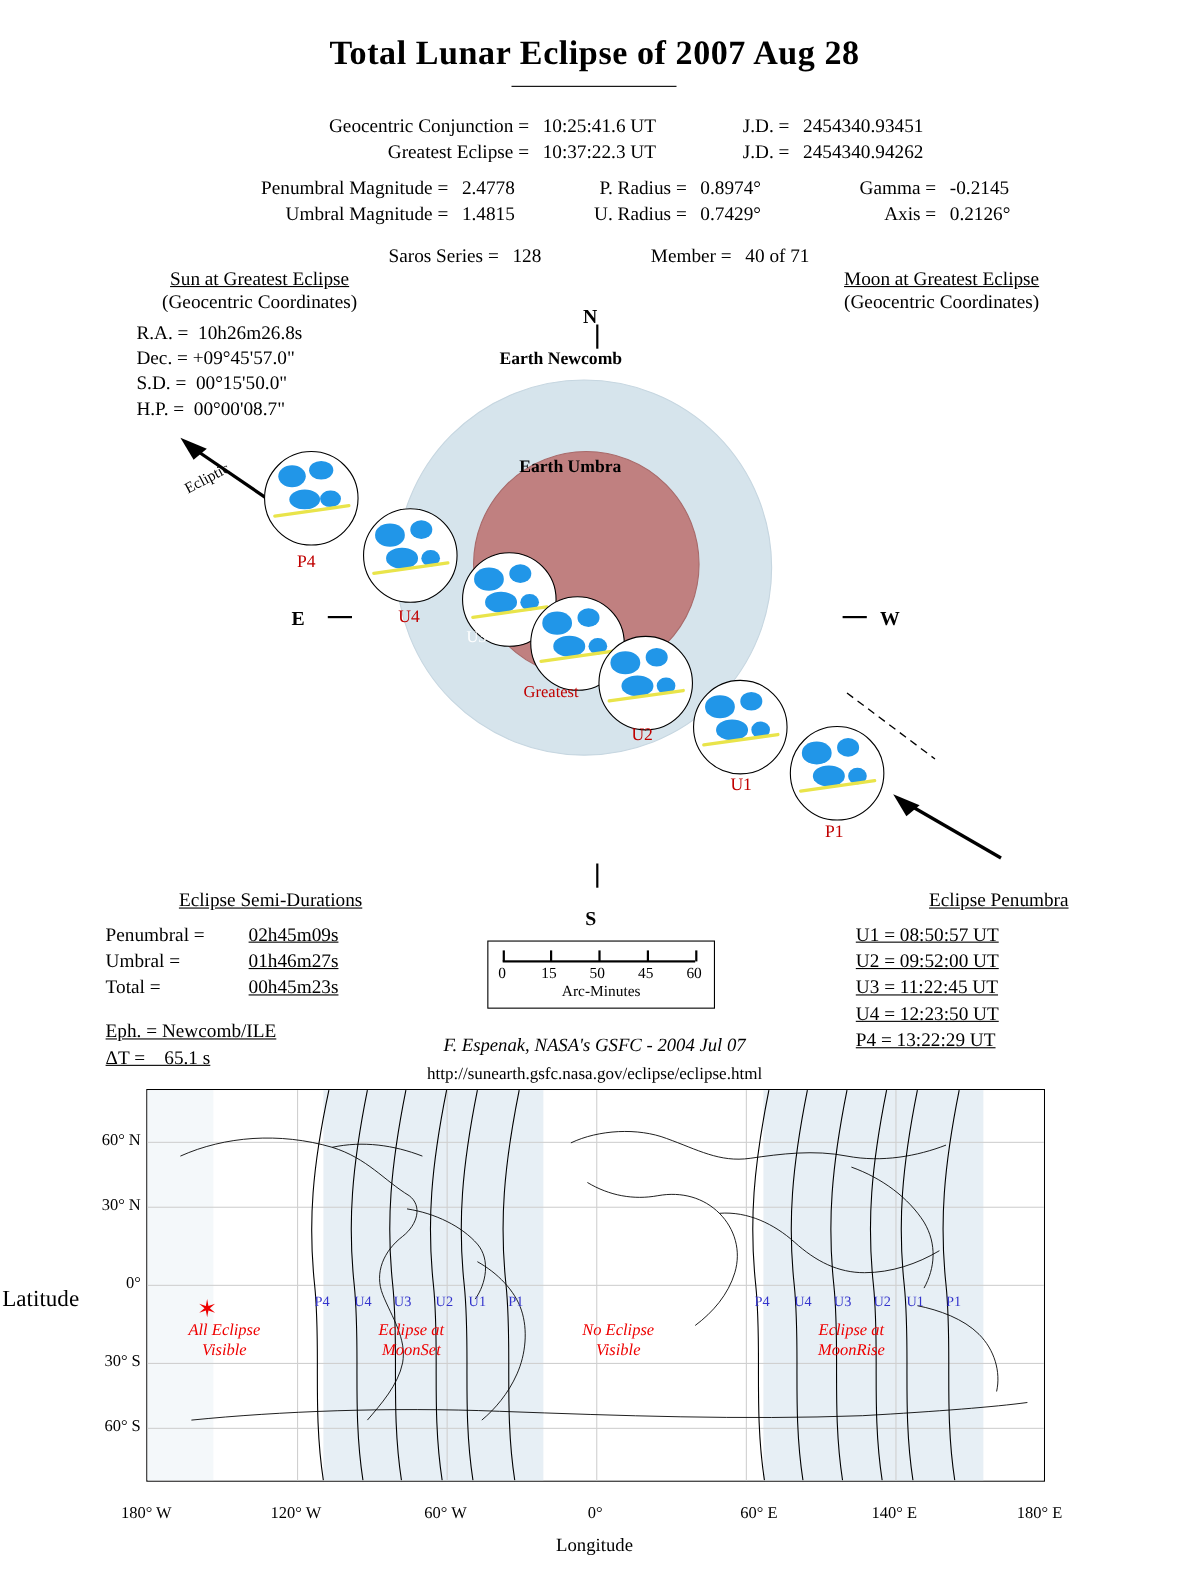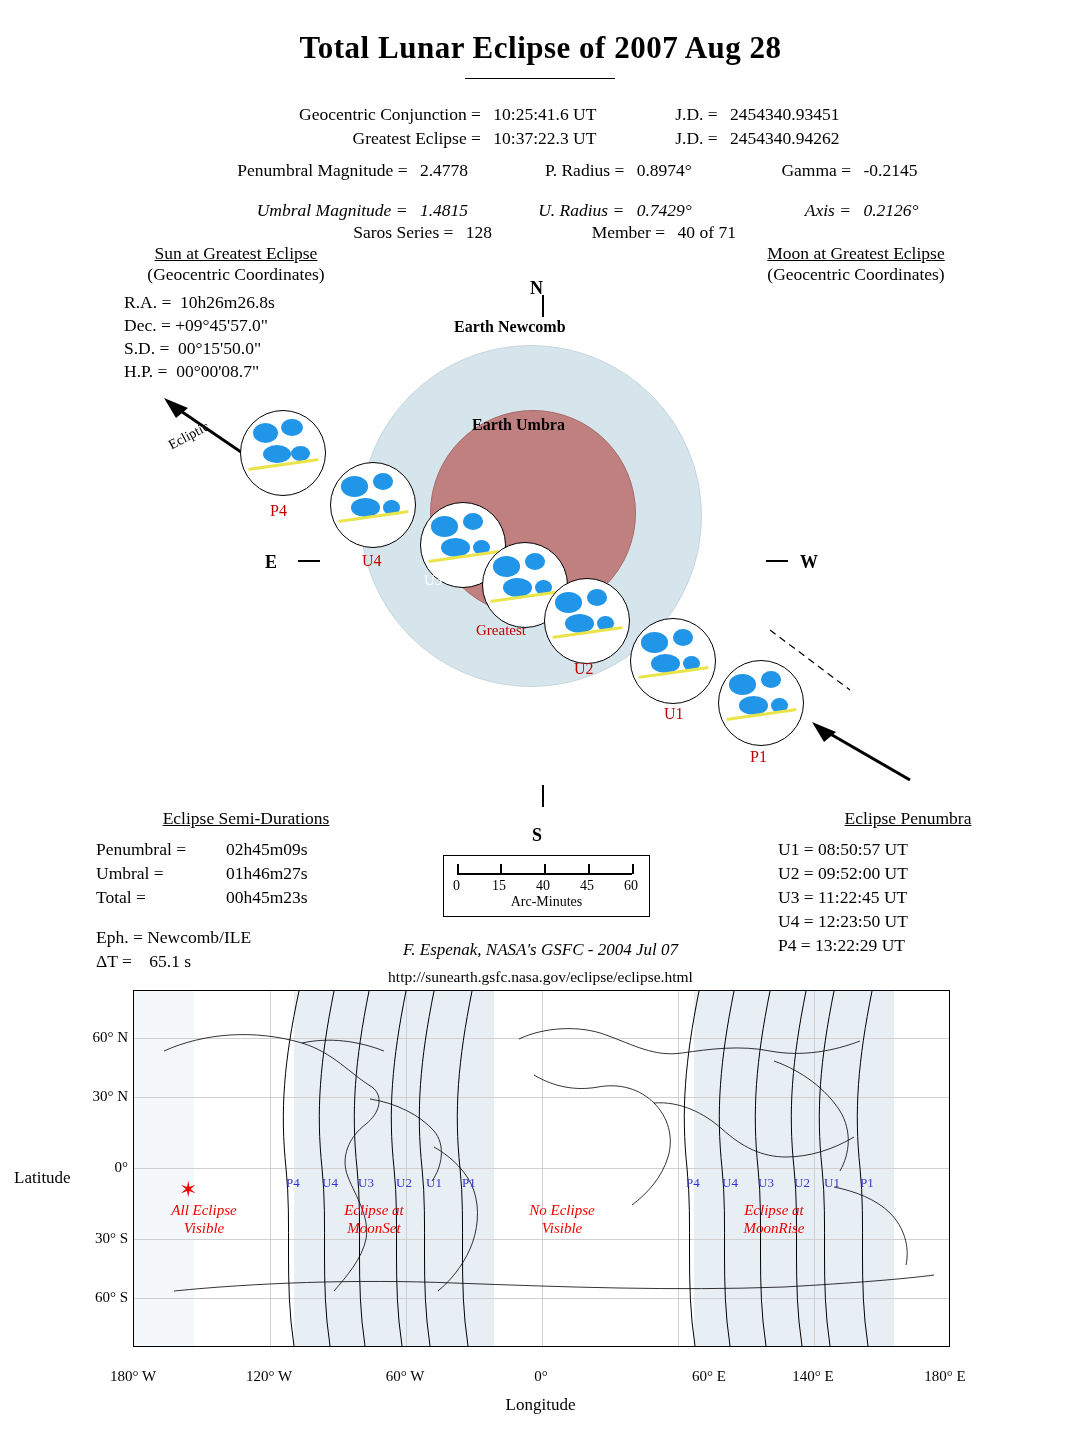--- a/index.html
+++ b/index.html
@@ -15,21 +15,21 @@
   }
   #title-rule{top:78px;left:465px;width:150px;height:1px;background:#000;}
 
   .ctr{text-align:center;}
   .hdr-line{width:1081px;left:0;font-size:17.5px;}
 
   
   #hdr1{top:104px;}
   #hdr2{top:128px;}
   #hdr3{top:160px;}
-  #hdr4{top:200px;font-style:italic;}
+  #hdr4{top:184px;}
   #hdr5{top:222px;}
 
   .col-a{display:inline-block;text-align:right;}
   .col-b{display:inline-block;text-align:left;}
 
   
   .corner-title{font-size:17.5px;text-align:center;}
   .corner-title .u{text-decoration:underline;}
   .corner-body{font-size:17.5px;line-height:23px;}
 
@@ -69,41 +69,41 @@
   #tick-E{position:absolute;left:168px;top:280px;width:22px;height:1.5px;background:#000;}
   #tick-W{position:absolute;left:636px;top:280px;width:22px;height:1.5px;background:#000;}
   #lbl-penumbra{position:absolute;left:324px;top:38px;font-size:16px;font-weight:bold;}
   #lbl-umbra{position:absolute;left:342px;top:136px;font-size:16px;font-weight:bold;}
   #lbl-ecliptic{position:absolute;left:37px;top:148px;font-size:14px;transform:rotate(-28deg);}
 
   
   #semidur{top:808px;left:96px;width:300px;font-size:17.5px;}
   #contacts{top:808px;left:778px;width:260px;font-size:17.5px;}
   .blk-title{text-align:center;text-decoration:underline;font-size:17.5px;margin-bottom:8px;}
-  .row{white-space:pre;line-height:24px;}
+  .row{white-space:pre;line-height:24px;text-decoration:underline;}
 
   
   #scalebox{top:855px;left:443px;width:205px;height:60px;border:1.2px solid #000;background:#fff;}
   #scaleline{position:absolute;left:13px;top:17px;width:175px;height:1.5px;background:#000;}
   .stick{position:absolute;top:8px;width:1.5px;height:10px;background:#000;}
   .snum{position:absolute;top:22px;font-size:14px;}
   #scalelabel{position:absolute;left:0;top:38px;width:205px;text-align:center;font-size:14px;}
 
   #credit{top:940px;left:0;width:1081px;text-align:center;font-size:17px;font-style:italic;}
   #url{top:968px;left:0;width:1081px;text-align:center;font-size:15.5px;}
 
   
   #map{top:990px;left:133px;width:815px;height:355px;border:1.2px solid #000;background:#fff;overflow:hidden;}
   #mapfill{position:absolute;inset:0;background:#ffffff;}
   .band{position:absolute;top:0;height:100%;background:#dfeaf2;}
   .gridv{position:absolute;top:0;height:100%;width:1px;background:#d0d0d0;}
   .gridh{position:absolute;left:0;width:100%;height:1px;background:#d0d0d0;}
   .cclabel{position:absolute;color:#3333cc;font-size:13px;}
   .redlabel{position:absolute;color:#ee0000;font-size:15px;font-style:italic;text-align:center;line-height:18px;}
-  #latlabel{top:1168px;left:14px;font-size:17px;}
+  #latlabel{top:1168px;left:2px;font-size:21px;}
   #lonlabel{top:1395px;left:0;width:1081px;text-align:center;font-size:17px;}
   .axis-y{position:absolute;left:80px;font-size:15px;text-align:right;width:48px;}
   .axis-x{position:absolute;top:1368px;font-size:15px;text-align:center;width:90px;}
   .star{position:absolute;color:#ee0000;font-size:22px;}
   svg{display:block;}
 </style>
 </head>
 <body>
 
 <div class="abs" id="title">Total Lunar Eclipse of  2007 Aug 28</div>
@@ -272,21 +272,21 @@
 
 <div class="abs" id="scalebox">
   <div id="scaleline"></div>
   <div class="stick" style="left:13px"></div>
   <div class="stick" style="left:56px"></div>
   <div class="stick" style="left:100px"></div>
   <div class="stick" style="left:144px"></div>
   <div class="stick" style="left:188px"></div>
   <div class="snum" style="left:9px">0</div>
   <div class="snum" style="left:48px">15</div>
-  <div class="snum" style="left:92px">40</div>
+  <div class="snum" style="left:92px">50</div>
   <div class="snum" style="left:136px">45</div>
   <div class="snum" style="left:180px">60</div>
   <div id="scalelabel">Arc-Minutes</div>
 </div>
 
 <div class="abs" id="credit">F. Espenak, NASA's GSFC - 2004 Jul 07</div>
 <div class="abs" id="url">http://sunearth.gsfc.nasa.gov/eclipse/eclipse.html</div>
 
 <div class="abs" id="map">
   <div id="mapfill"></div>
@@ -376,17 +376,17 @@
 <div class="abs axis-y" style="top:1159px">0°</div>
 <div class="abs axis-y" style="top:1230px">30° S</div>
 <div class="abs axis-y" style="top:1289px">60° S</div>
 
 <div class="abs" id="latlabel">Latitude</div>
 
 <div class="abs axis-x" style="left:88px">180° W</div>
 <div class="abs axis-x" style="left:224px">120° W</div>
 <div class="abs axis-x" style="left:360px">60° W</div>
 <div class="abs axis-x" style="left:496px">0°</div>
-<div class="abs axis-x" style="left:664px">60° E</div>
+<div class="abs axis-x" style="left:645px">60° E</div>
 <div class="abs axis-x" style="left:768px">140° E</div>
 <div class="abs axis-x" style="left:900px">180° E</div>
 
 <div class="abs" id="lonlabel">Longitude</div>
 
 </body></html>

